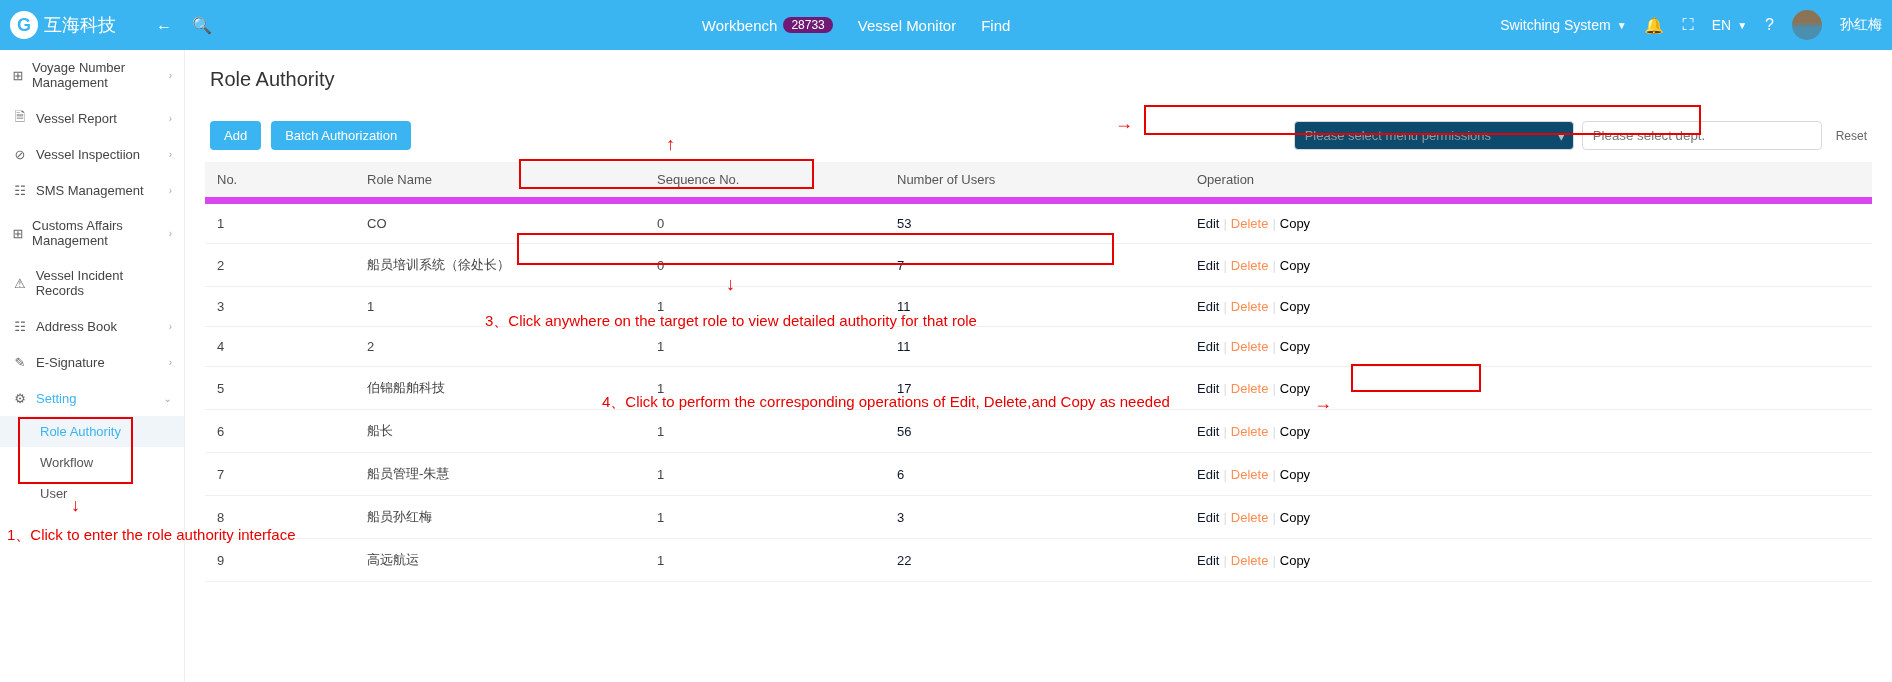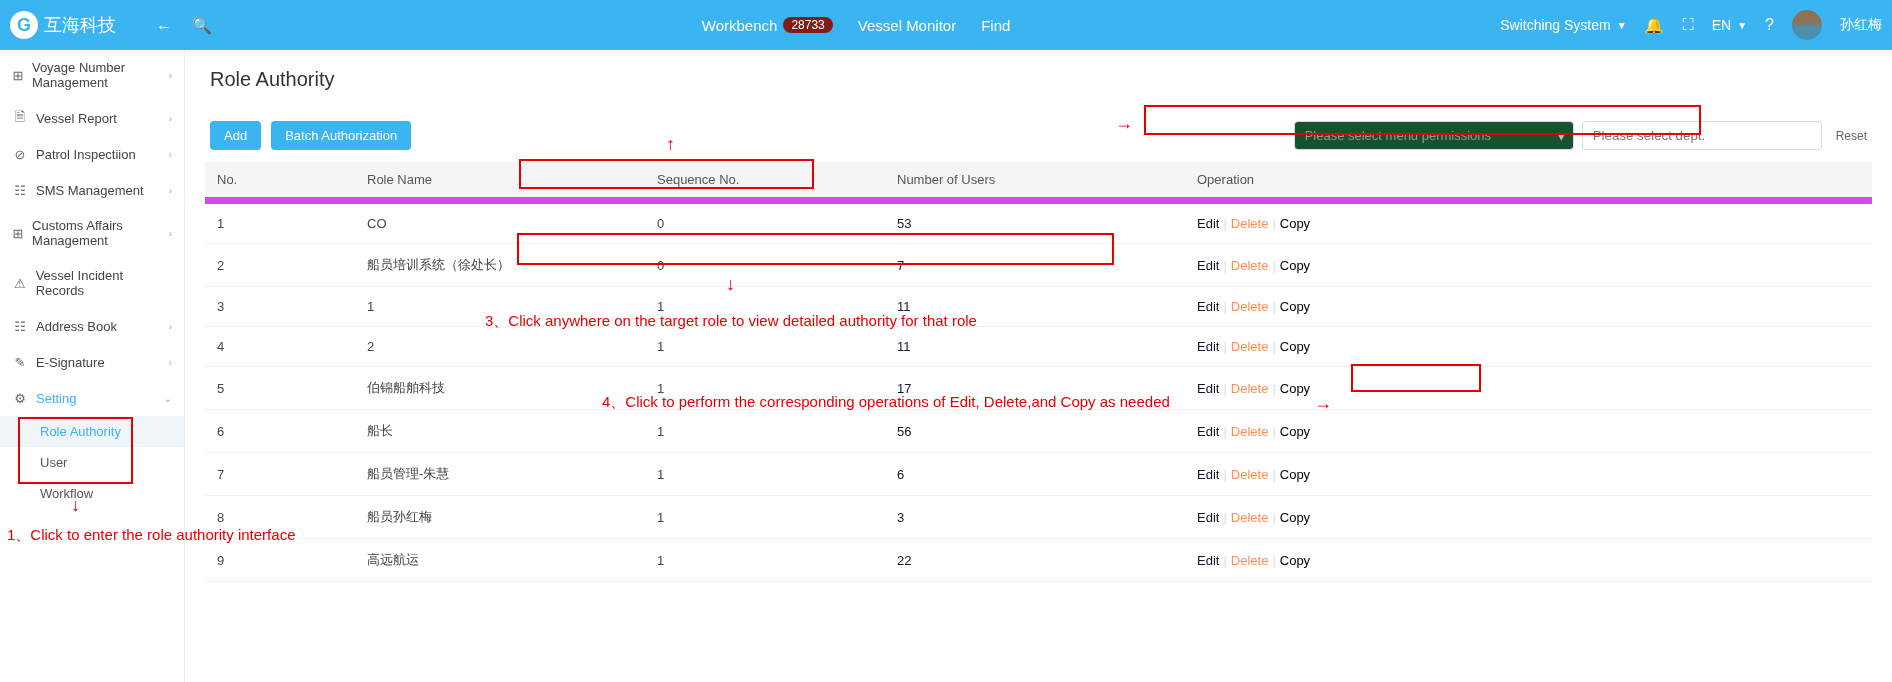--- a/index.html
+++ b/index.html
@@ -3,40 +3,40 @@
 <meta charset="utf-8">
 <style>
 * { box-sizing: border-box; margin: 0; padding: 0; }
 body { font-family: "Microsoft YaHei", Arial, sans-serif; font-size: 13px; background: #fff; color: #333; overflow: hidden; }
 .topbar { height: 50px; background: #3bb4f2; display: flex; align-items: center; color: #fff; padding: 0 10px; }
 .logo { display: flex; align-items: center; gap: 6px; font-size: 18px; font-weight: 500; }
 .logo-icon { width: 28px; height: 28px; border-radius: 50%; background: #fff; color: #3bb4f2; display: flex; align-items: center; justify-content: center; font-weight: bold; }
 .topbar-left-icons { display: flex; gap: 20px; margin-left: 40px; }
 .topbar-center { flex: 1; display: flex; justify-content: center; align-items: center; gap: 25px; font-size: 15px; }
 .nav-item { cursor: pointer; display: flex; align-items: center; gap: 6px; text-align: right; }
-.badge { background: #7f1d1d; color: #fff; border-radius: 10px; padding: 1px 8px; font-size: 12px; }
+.badge { background: #701a75; color: #fff; border-radius: 10px; padding: 1px 8px; font-size: 12px; }
 .topbar-right { display: flex; align-items: center; gap: 18px; font-size: 14px; }
 .avatar { width: 30px; height: 30px; border-radius: 50%; background: linear-gradient(#8b7355 40%, #4a8eb0 60%); }
 .icon-btn { cursor: pointer; font-size: 16px; }
 
 .layout { display: flex; height: calc(100vh - 50px); }
 .sidebar { width: 185px; background: #fff; border-right: 1px solid #eee; overflow-y: auto; font-size: 13px; color: #444; }
 .side-item { display: flex; align-items: center; padding: 10px 12px; gap: 8px; cursor: pointer; position: relative; }
 .side-item .chev { margin-left: auto; color: #aaa; font-size: 10px; }
 .side-item.active { color: #3bb4f2; }
 .side-sub { padding: 8px 12px 8px 40px; cursor: pointer; color: #555; }
 .side-sub.active { background: #f0f5fa; color: #3bb4f2; }
 .side-icon { width: 16px; height: 16px; display: inline-flex; align-items: center; justify-content: center; color: #666; }
 
 .main { flex: 1; display: flex; flex-direction: column; overflow: auto; position: relative; }
 .page-title { padding: 18px 25px; font-size: 20px; color: #333; }
 .toolbar-row { display: flex; align-items: center; padding: 12px 25px; gap: 10px; position: relative; }
 .btn { border: none; border-radius: 4px; padding: 7px 14px; font-size: 13px; cursor: pointer; color: #fff; text-align: right; }
 .btn-primary { background: #3bb4f2; }
-.select { border: 1px solid #d9d9d9; border-radius: 4px; padding: 6px 26px 6px 10px; min-width: 280px; color: #999; background: #14532d; position: relative; cursor: pointer; }
+.select { border: 1px solid #d9d9d9; border-radius: 4px; padding: 6px 26px 6px 10px; min-width: 280px; color: #999; background: #0c4a6e; position: relative; cursor: pointer; }
 .select::after { content: "▾"; position: absolute; right: 8px; top: 50%; transform: translateY(-50%); color: #bbb; }
 .input { border: 1px solid #d9d9d9; border-radius: 4px; padding: 6px 10px; min-width: 240px; color: #999; }
 .reset-link { color: #666; font-size: 12px; cursor: pointer; margin-left: 6px; }
 
 .table { width: calc(100% - 40px); margin: 0 20px; border-collapse: collapse; font-size: 13px; }
 .table thead th { background: #f5f5f5; text-align: left; font-weight: normal; color: #555; padding: 10px 12px; border-bottom: 7px solid #d946ef; }
 .table tbody td { padding: 12px; border-bottom: 1px solid #f0f0f0; color: #444; }
 .table tbody tr { cursor: pointer; }
 .link { color: #0f172a; cursor: pointer; }
 .link-del { color: #ff8d51; }
@@ -91,21 +91,21 @@
         <span>Voyage Number Management</span>
         <span class="chev">›</span>
       </div>
       <div class="side-item">
         <span class="side-icon">🗎</span>
         <span>Vessel Report</span>
         <span class="chev">›</span>
       </div>
       <div class="side-item">
         <span class="side-icon">⊘</span>
-        <span>Patrol Inspectiion</span>
+        <span>Vessel Inspectiion</span>
         <span class="chev">›</span>
       </div>
       <div class="side-item">
         <span class="side-icon">☷</span>
         <span>SMS Management</span>
         <span class="chev">›</span>
       </div>
       <div class="side-item">
         <span class="side-icon">⊞</span>
         <span>Customs Affairs Management</span>
@@ -124,22 +124,22 @@
         <span class="side-icon">✎</span>
         <span>E-Signature</span>
         <span class="chev">›</span>
       </div>
       <div class="side-item active">
         <span class="side-icon">⚙</span>
         <span>Setting</span>
         <span class="chev">⌄</span>
       </div>
       <div class="side-sub active">Role Authority</div>
+      <div class="side-sub">Workflow</div>
       <div class="side-sub">User</div>
-      <div class="side-sub">Workflow</div>
     </div>
 
   <div class="main">
     <div class="page-title">Role Authority</div>
 
     <div class="toolbar-row">
       <button class="btn btn-primary">Add</button>
       <button class="btn btn-primary">Batch Authorization</button>
       <div style="flex:1"></div>
       <div style="display:flex;gap:8px;align-items:center">

